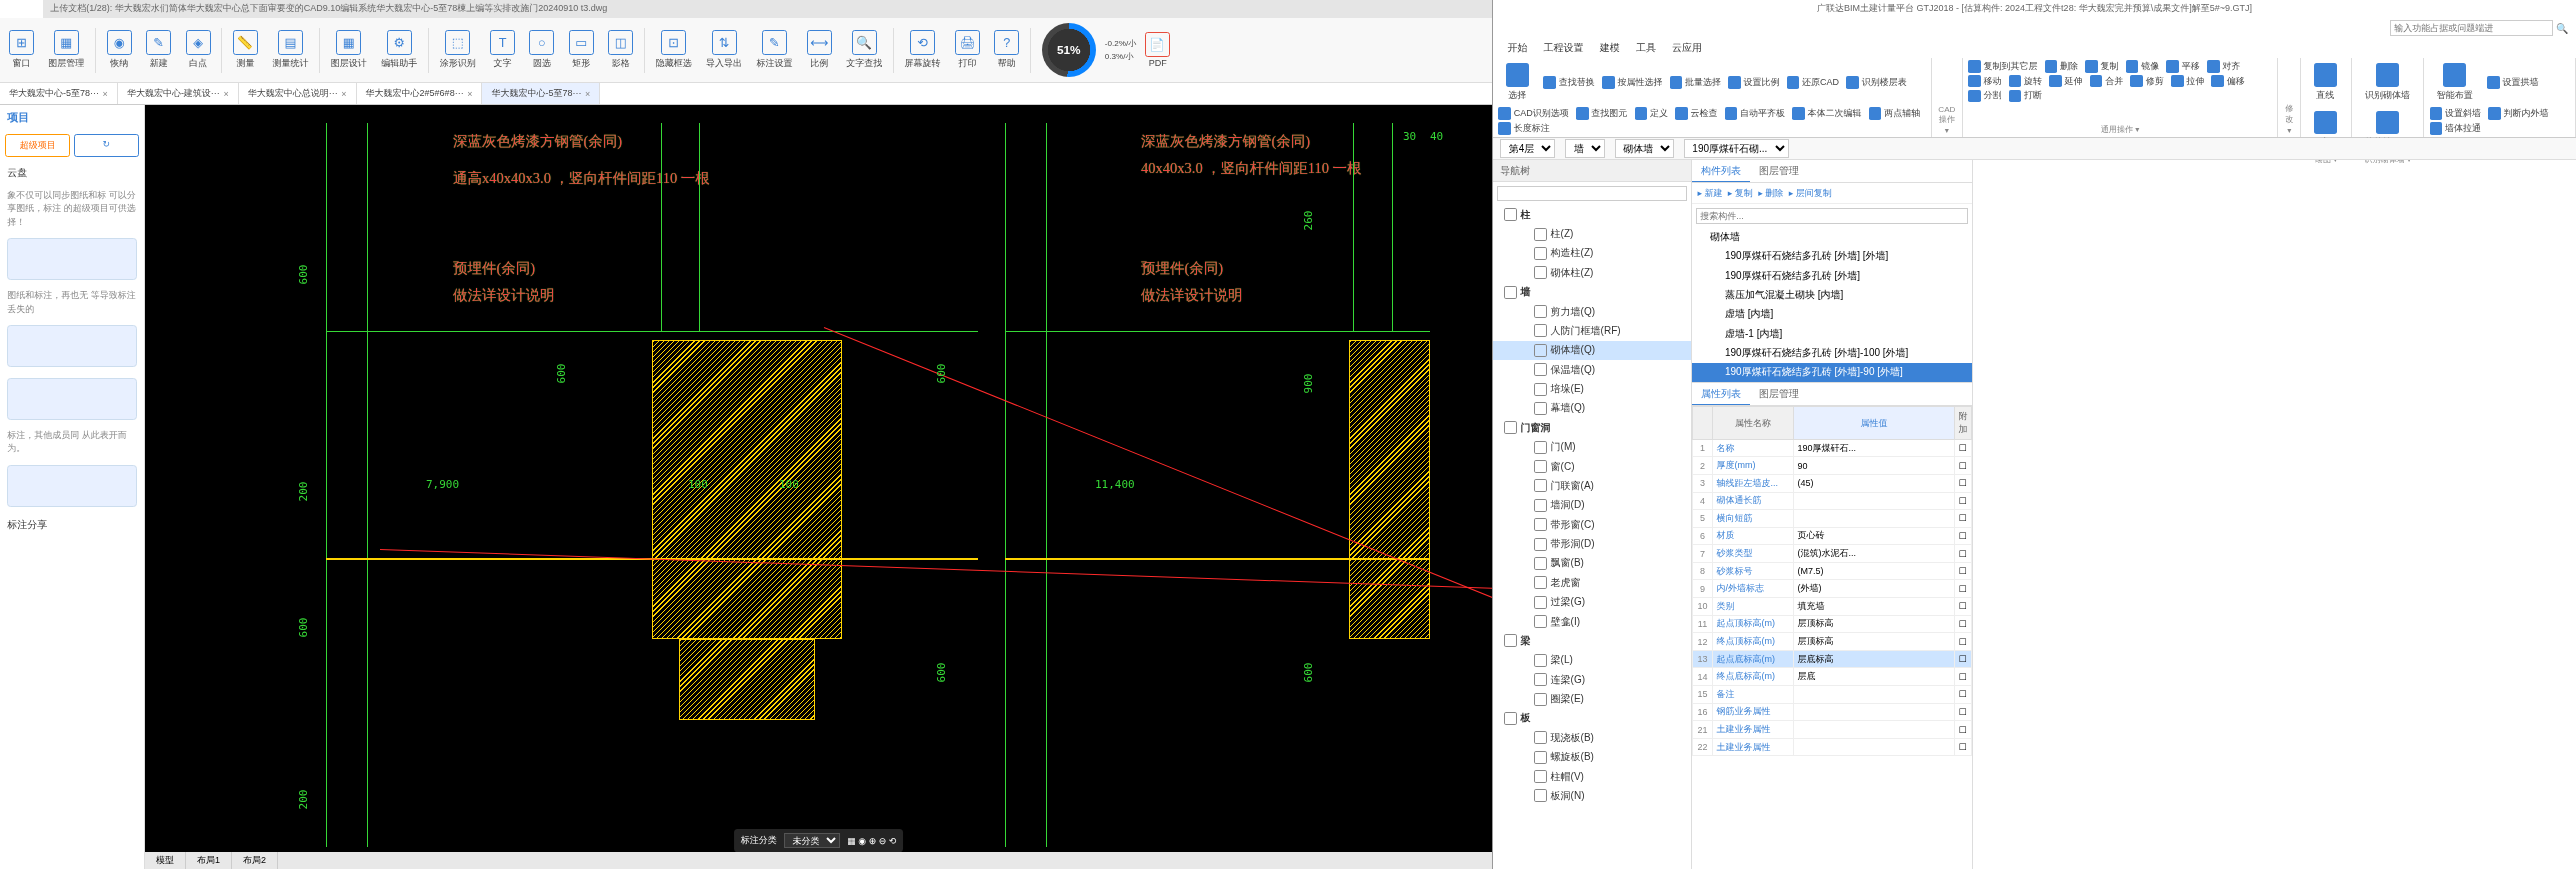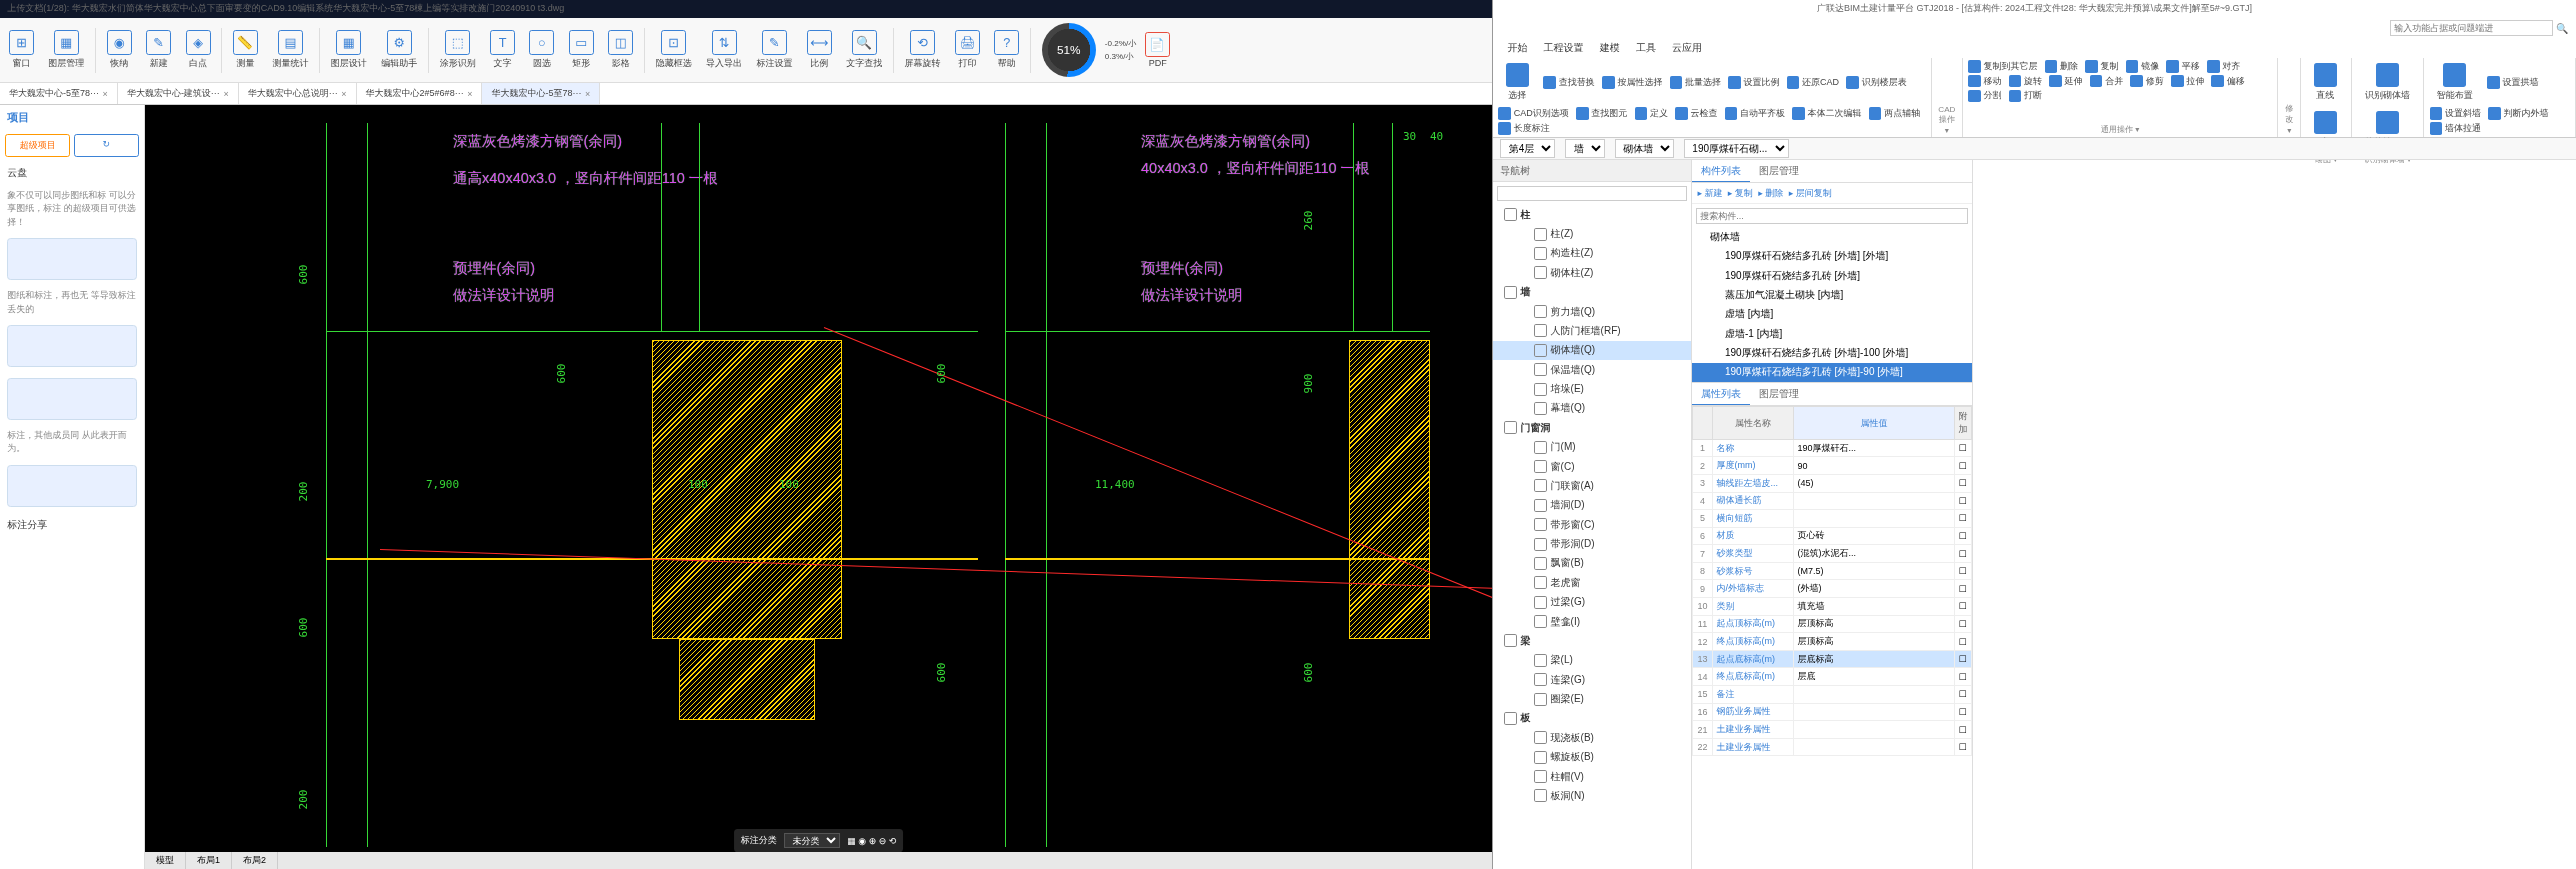--- a/index.html
+++ b/index.html
@@ -1,44 +1,44 @@
 <!DOCTYPE html>
 <html style="font-size:14.5px"><head>
 <meta charset="utf-8">
 <style>
 * { margin: 0; padding: 0; box-sizing: border-box; font-family: "Microsoft YaHei", sans-serif; }
 body { width: 2576px; height: 870px; display: flex; background: #f0f0f0; overflow: hidden; font-size: 10px; }
 
 
 .app-left { width: 1492px; height: 870px; display: flex; flex-direction: column; background: #fff; position: relative; }
-.app-left .titlebar { height: 18px; background: #0f172a; font-size: 9px; color: #666; padding: 1.8px 7.2px; }
+.app-left .titlebar { height: 18px; background: #e5e5e5; font-size: 9px; color: #666; padding: 1.8px 7.2px; margin-left: 43px; }
 .app-left .ribbon { height: 65px; background: #f8f8f8; border-bottom: 0.9px solid #ddd; display: flex; align-items: center; padding: 0 3.6px; gap: 3.6px; }
 .ribbon-item { display: flex; flex-direction: column; align-items: center; gap: 1.8px; padding: 3.6px 5.4px; cursor: pointer; }
 .ribbon-icon { width: 25px; height: 25px; border: 0.9px solid #3b82d6; border-radius: 2.7px; display: flex; align-items: center; justify-content: center; color: #3b82d6; font-size: 12.7px; }
 .ribbon-label { font-size: 9px; color: #444; white-space: nowrap; }
 .ribbon-sep { width: 0.9px; height: 45px; background: #ddd; margin: 0 1.8px; }
-.progress-gauge { width: 54px; height: 54px; border-radius: 50%; background: radial-gradient(#333 55%, transparent 56%), conic-gradient(#0a84ff 0 51%, #444 51% 100%); display: flex; align-items: center; justify-content: center; color: #fff; font-size: 11.8px; font-weight: normal; margin: 0 5.4px; }
+.progress-gauge { width: 54px; height: 54px; border-radius: 50%; background: radial-gradient(#333 55%, transparent 56%), conic-gradient(#0a84ff 0 51%, #444 51% 100%); display: flex; align-items: center; justify-content: center; color: #fff; font-size: 11.8px; font-weight: bold; margin: 0 5.4px; }
 .gauge-side { font-size: 8.1px; color: #444; display: flex; flex-direction: column; gap: 1.8px; }
 
 .app-left .tabbar { height: 22px; background: #fff; display: flex; border-bottom: 0.9px solid #ccc; }
 .tab { padding: 3.6px 9px; font-size: 9px; color: #444; border-right: 0.9px solid #ddd; cursor: pointer; display: flex; align-items: center; gap: 3.6px; }
 .tab.active { background: #e8f0ff; }
 .tab .close-x { color: #888; font-size: 9px; }
 
 .app-left .body { flex: 1; display: flex; overflow: hidden; }
 .left-panel { width: 145px; background: #fff; border-right: 0.9px solid #ddd; display: flex; flex-direction: column; }
 .left-panel .hdr { padding: 5.4px 7.2px; color: #3b82d6; font-size: 11px; font-weight: bold; }
 .left-panel .btnrow { display: flex; gap: 3.6px; padding: 3.6px 5.4px; }
 .left-panel .btnrow .btn { flex: 1; padding: 3.6px; font-size: 9px; border: 0.9px solid #ff9800; color: #ff6b00; text-align: center; cursor: pointer; border-radius: 2.7px; }
 .left-panel .section-title { padding: 5.4px 7.2px; font-size: 10px; color: #333; }
 .left-panel .desc { padding: 3.6px 7.2px; font-size: 9px; color: #888; line-height: 1.5; }
 .left-panel .thumb { width: 90%; height: 42px; margin: 5.4px auto; background: #e8f0ff; border: 0.9px solid #cde; border-radius: 3.6px; }
 
 .canvas-wrap { flex: 1; background: #000; position: relative; overflow: hidden; }
-.canvas-text { position: absolute; color: #d946ef; font-family: Liberation Sans, sans-serif; font-size: 14.5px; text-shadow: 0 0 0.9px #36d836; }
+.canvas-text { position: absolute; color: #ef4444; font-family: Liberation Serif, serif; font-size: 14.5px; text-shadow: 0 0 0.9px #36d836; }
 .canvas-line-v { position: absolute; width: 0.9px; background: #36d836; }
 .canvas-line-h { position: absolute; height: 0.9px; background: #36d836; }
 .canvas-line-y { background: #ffd400; }
 .canvas-hatch { position: absolute; background: repeating-linear-gradient(135deg, #ffd400 0 0.9px, transparent 0.9px 3.6px); border: 0.9px solid #ffd400; }
 .canvas-red { position: absolute; height: 0.9px; background: #ff2a2a; transform-origin: left center; }
 .dim-num { position: absolute; color: #36d836; font-size: 11px; font-family: monospace; }
 
 .status-bar { position: absolute; bottom: 18px; left: 50%; transform: translateX(-50%); background: rgba(40,40,40,.9); color: #fff; padding: 3.6px 7.2px; border-radius: 3.6px; display: flex; align-items: center; gap: 7.2px; font-size: 9px; }
 .status-bar select { background: #333; color: #fff; border: 0.9px solid #555; font-size: 9px; padding: 0.9px 3.6px; }
 .bottom-tabs { position: absolute; bottom: 0; left: 0; right: 0; height: 18px; background: #e8e8e8; display: flex; font-size: 9px; }

